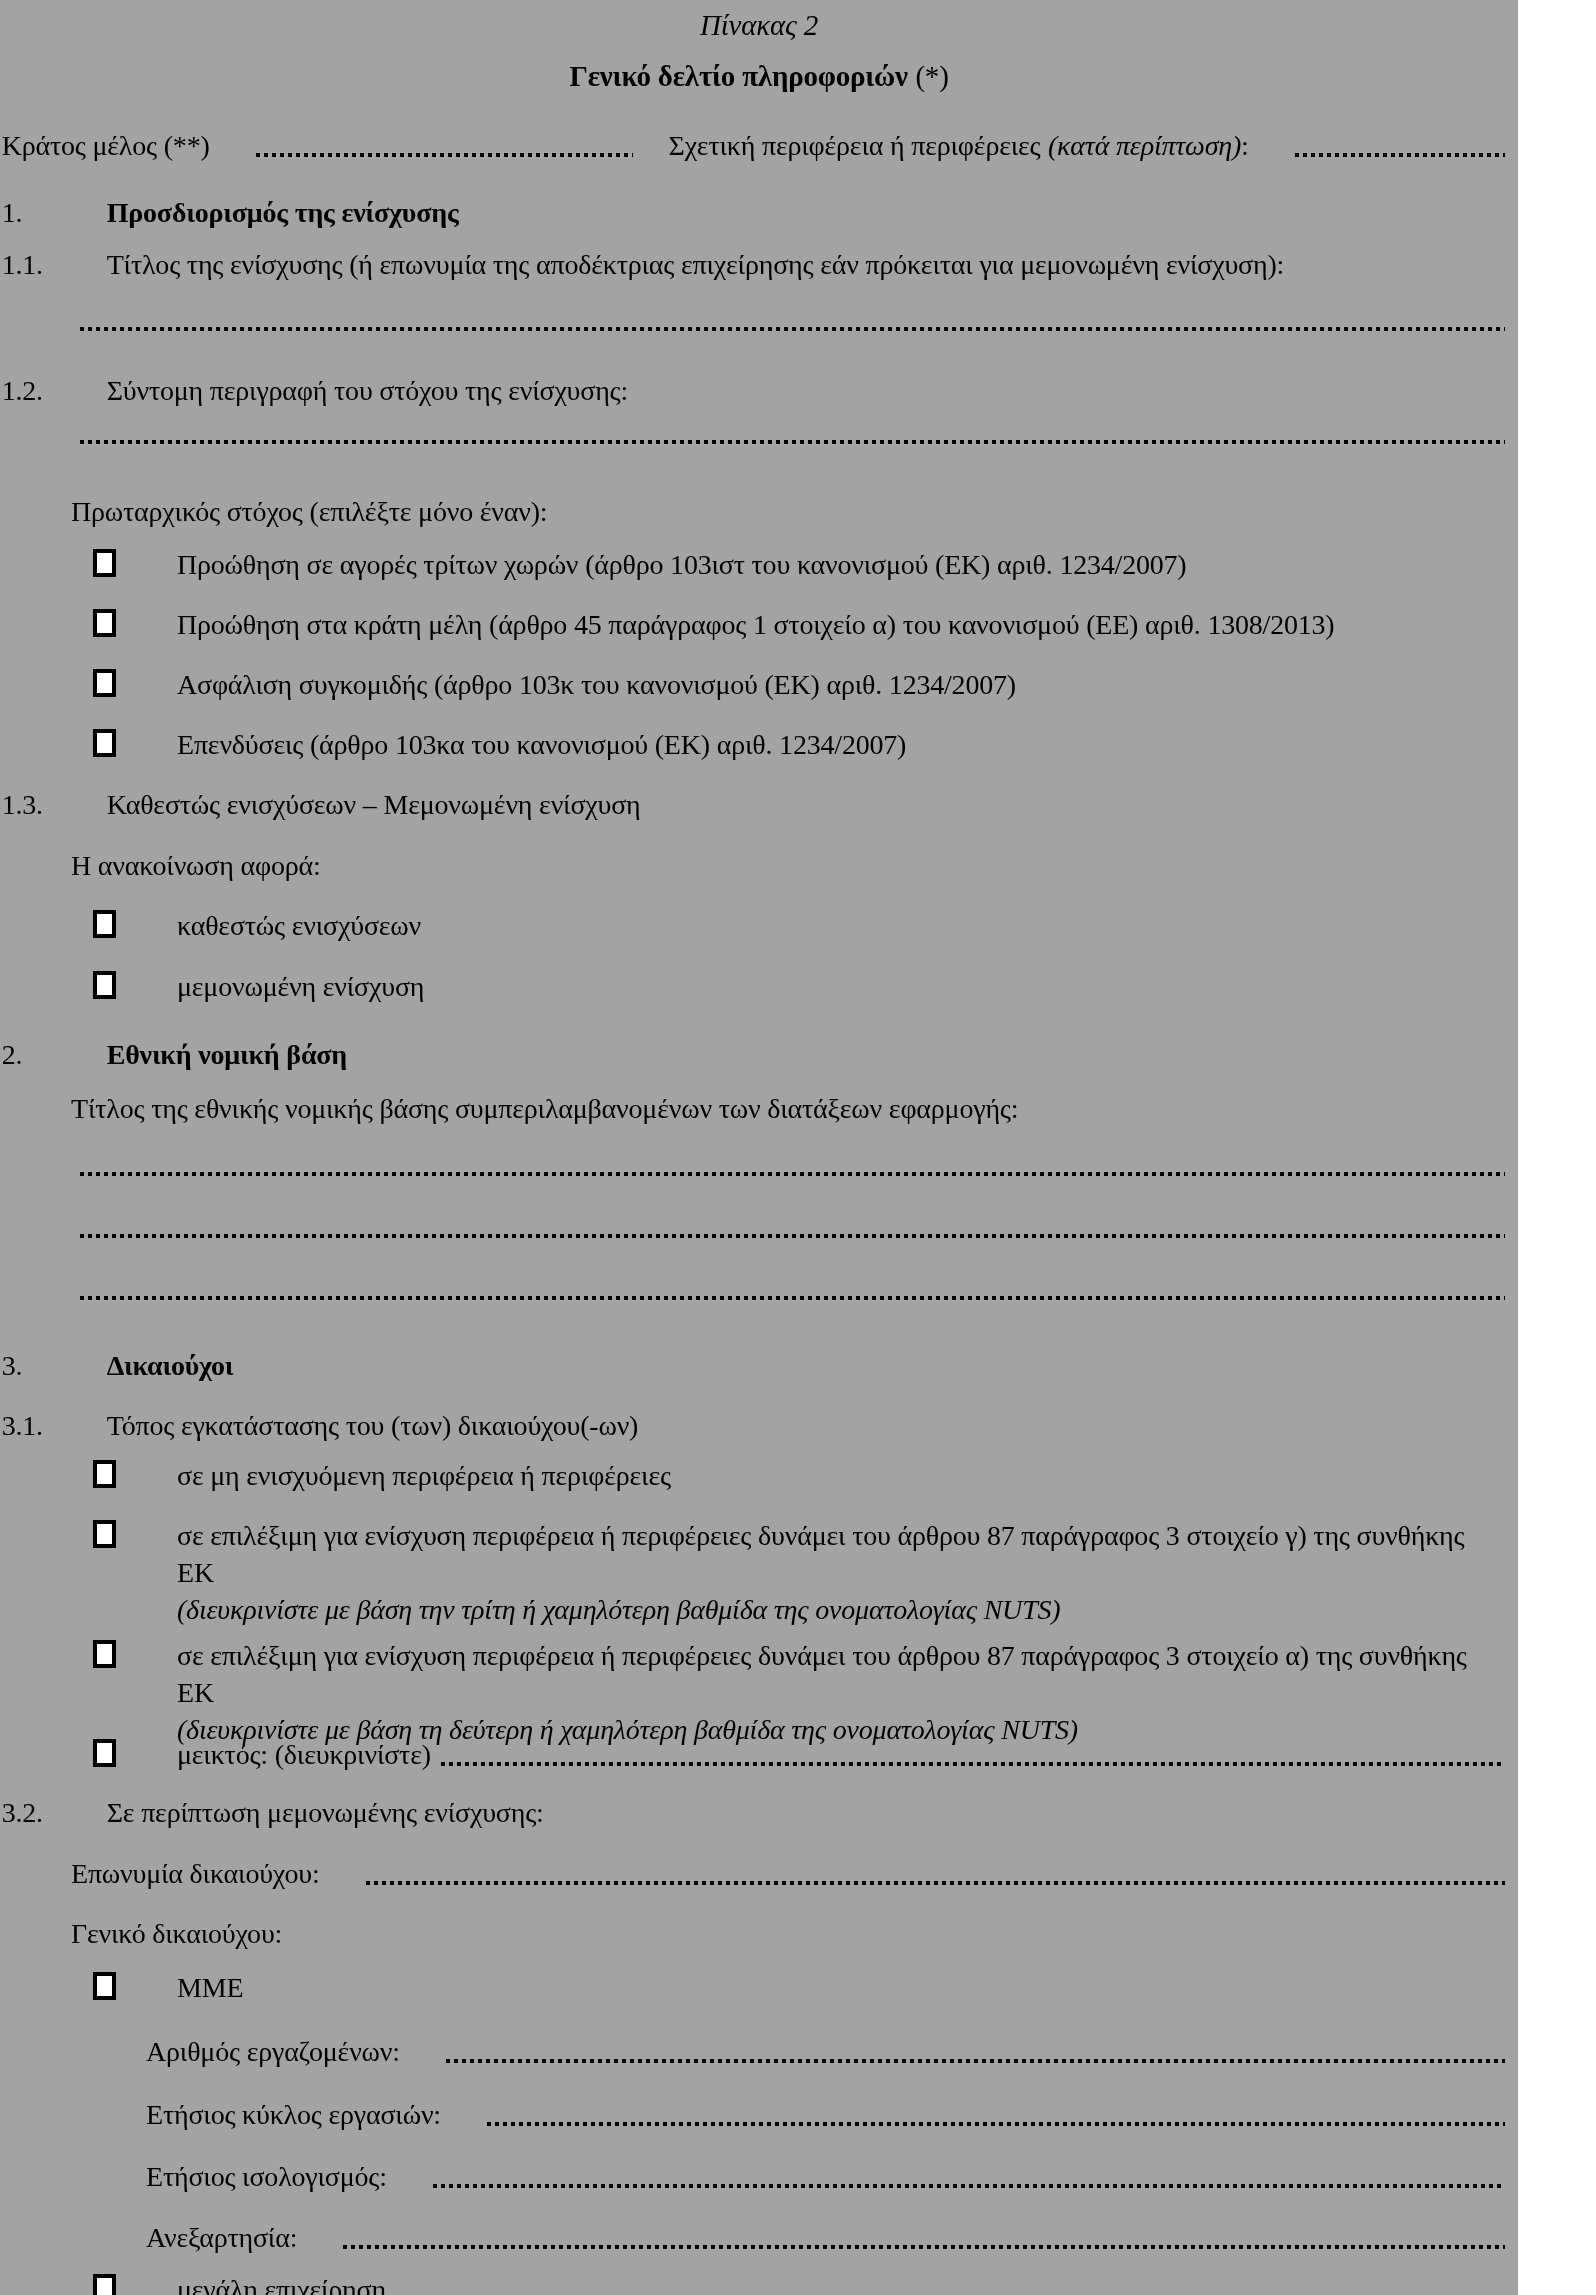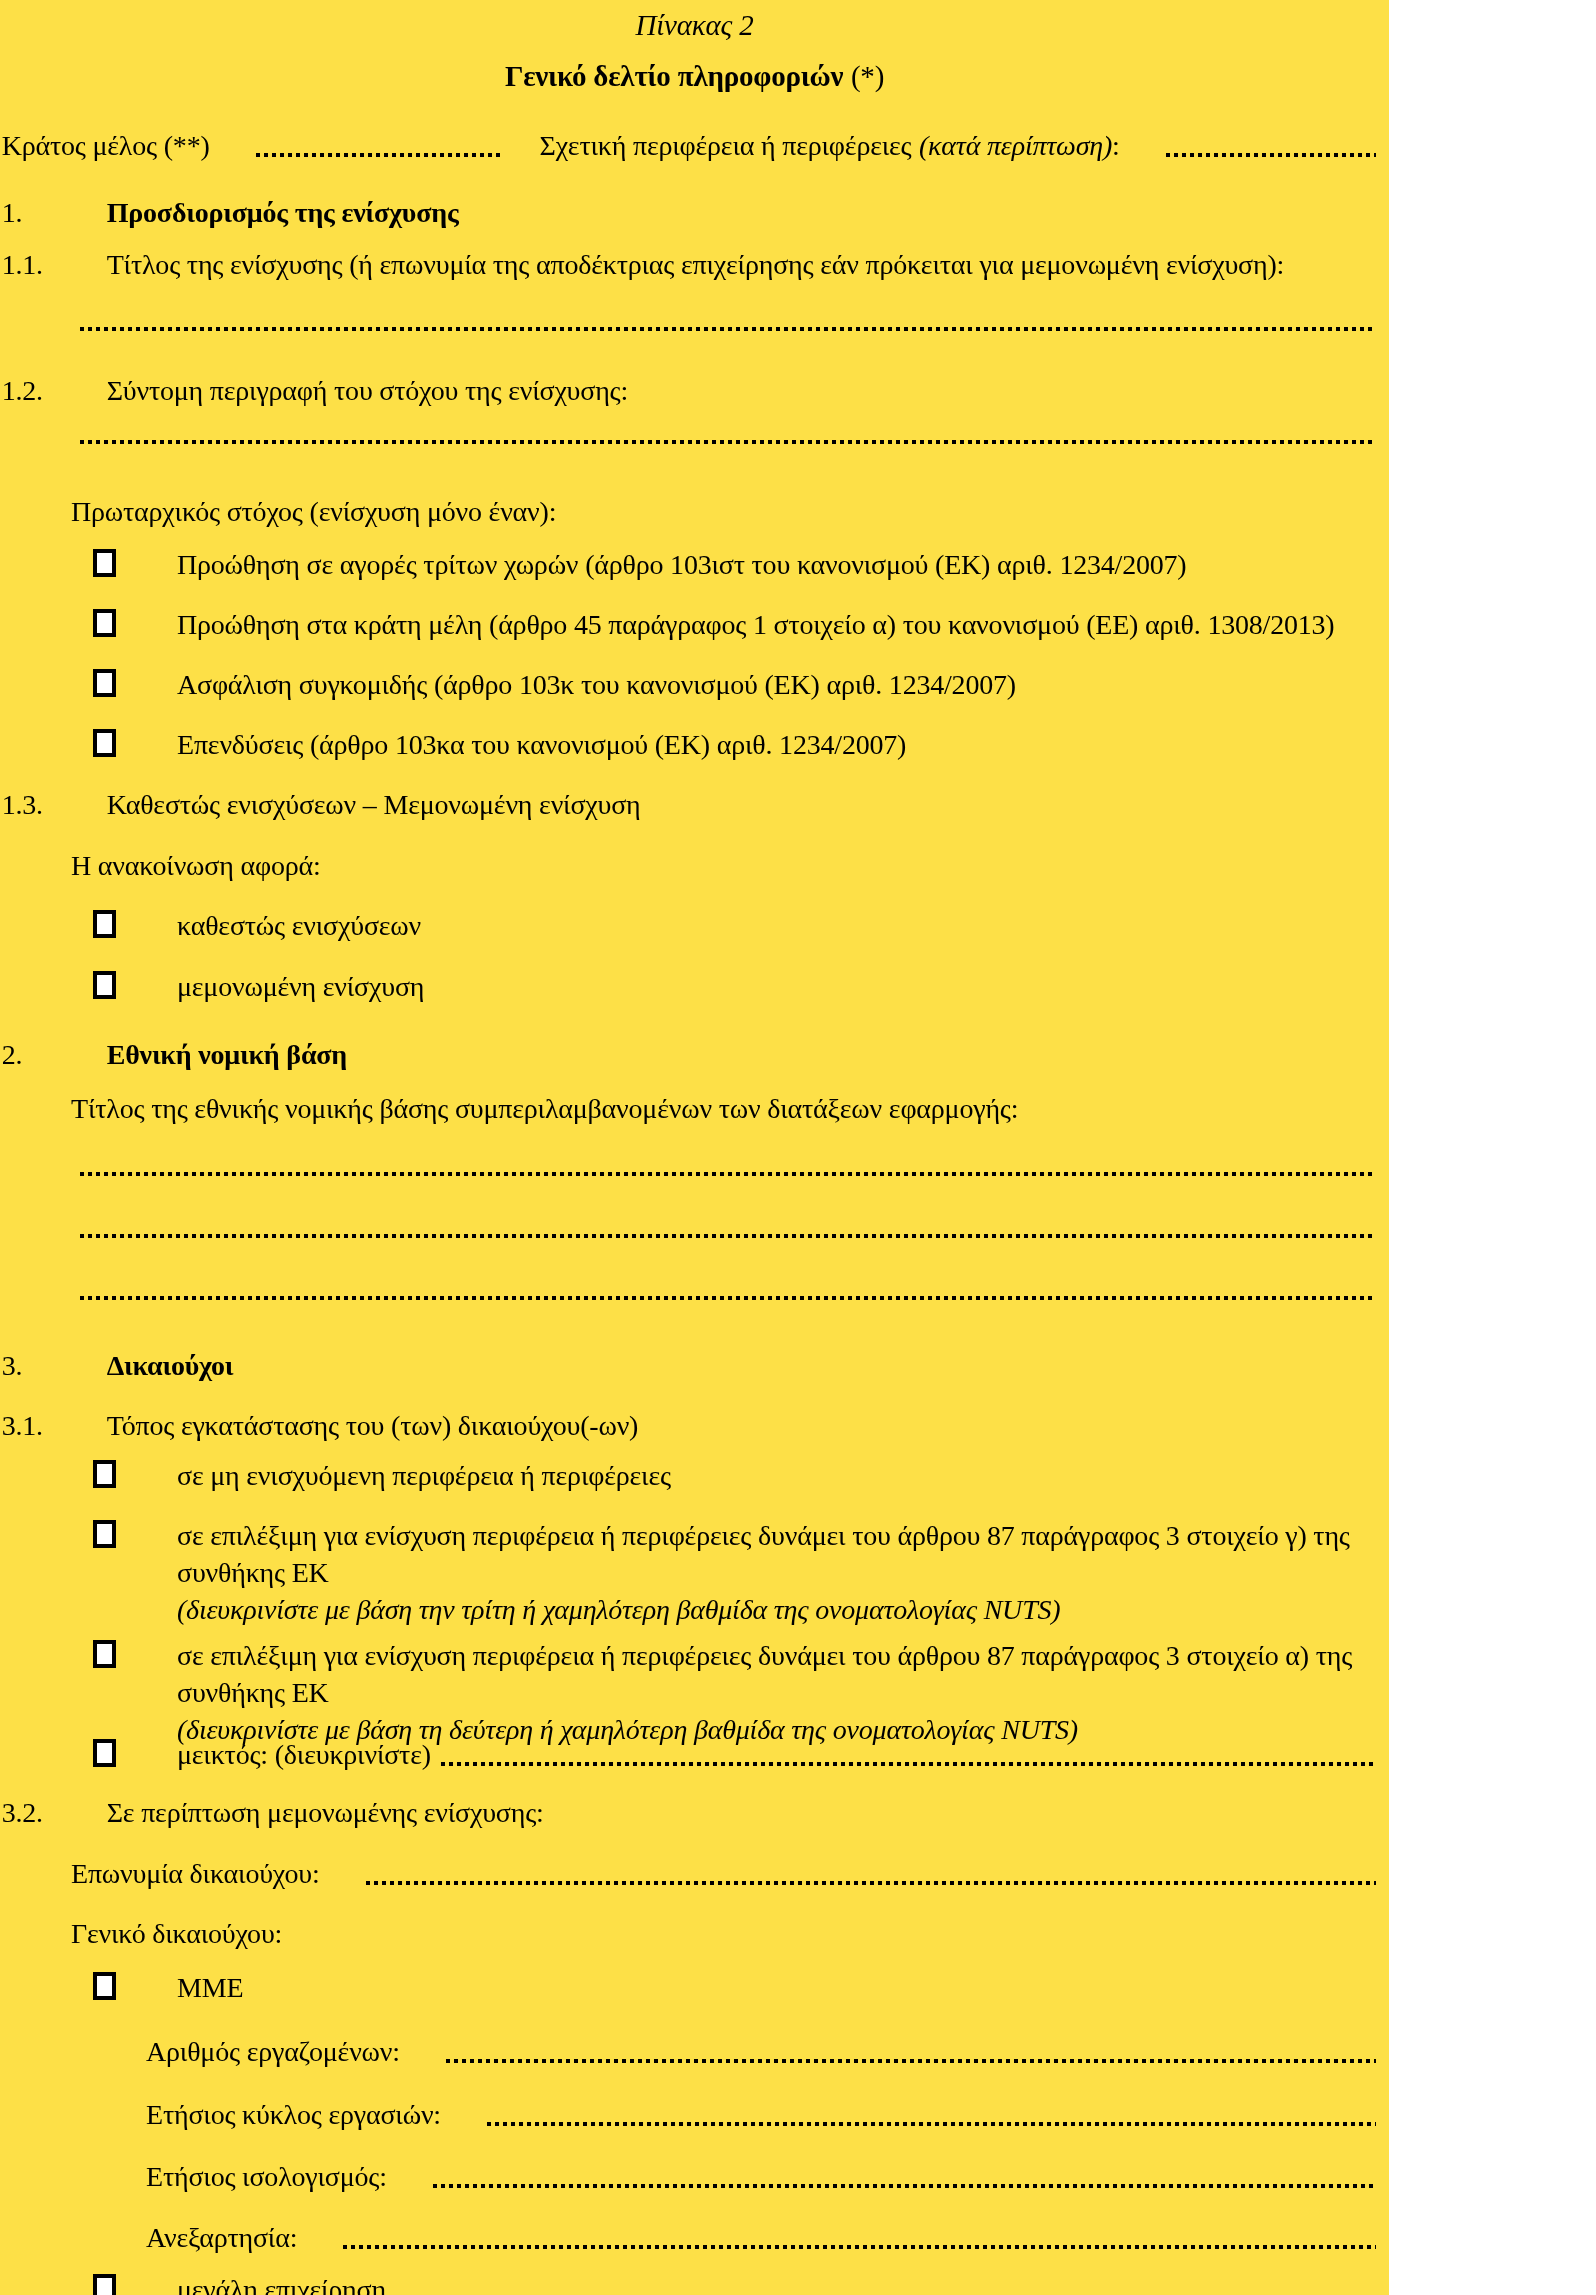--- a/index.html
+++ b/index.html
@@ -1,19 +1,19 @@
 <!DOCTYPE html>
 <html style="font-size:13.3px"><head>
 <meta charset="utf-8">
 <style>
   html,body{margin:0;padding:0;background:#fff;}
   .page{
     position:relative;
-    width:1389px;height:2295px;
-    background:#fde047;color:#000;
+    width:1518px;height:2295px;
+    background:#a3a3a3;color:#000;
     font-family:"Liberation Serif","DejaVu Serif",serif;
     font-size:28px;line-height:37px;
     letter-spacing:-0.2px;
     overflow:hidden;
   }
   .abs{position:absolute;left:0;right:13.3px;}
   .center{left:0;right:0;text-align:center;}
   .caption{font-size:29px;font-style:italic;}
   .title{font-size:29px;}
   .b{font-weight:bold;}
@@ -75,21 +75,21 @@
     <span class="content">Τίτλος της ενίσχυσης (ή επωνυμία της αποδέκτριας επιχείρησης εάν πρόκειται για μεμονωμένη ενίσχυση):</span>
   </div>
   <div class="dotline" style="top:327px"></div>
 
   <div class="abs row sec" style="top:372px">
     <span class="num">1.2.</span>
     <span class="content">Σύντομη περιγραφή του στόχου της ενίσχυσης:</span>
   </div>
   <div class="dotline" style="top:440px"></div>
 
-  <div class="abs left85" style="top:493px">Πρωταρχικός στόχος (ενίσχυση μόνο έναν):</div>
+  <div class="abs left85" style="top:493px">Πρωταρχικός στόχος (επιλέξτε μόνο έναν):</div>
 
   <div class="abs row cbrow" style="top:546px">
     <span class="cb"></span>
     <span class="content">Προώθηση σε αγορές τρίτων χωρών (άρθρο 103ιστ του κανονισμού (ΕΚ) αριθ. 1234/2007)</span>
   </div>
   <div class="abs row cbrow" style="top:606px">
     <span class="cb"></span>
     <span class="content">Προώθηση στα κράτη μέλη (άρθρο 45 παράγραφος 1 στοιχείο α) του κανονισμού (ΕΕ) αριθ. 1308/2013)</span>
   </div>
   <div class="abs row cbrow" style="top:666px">

